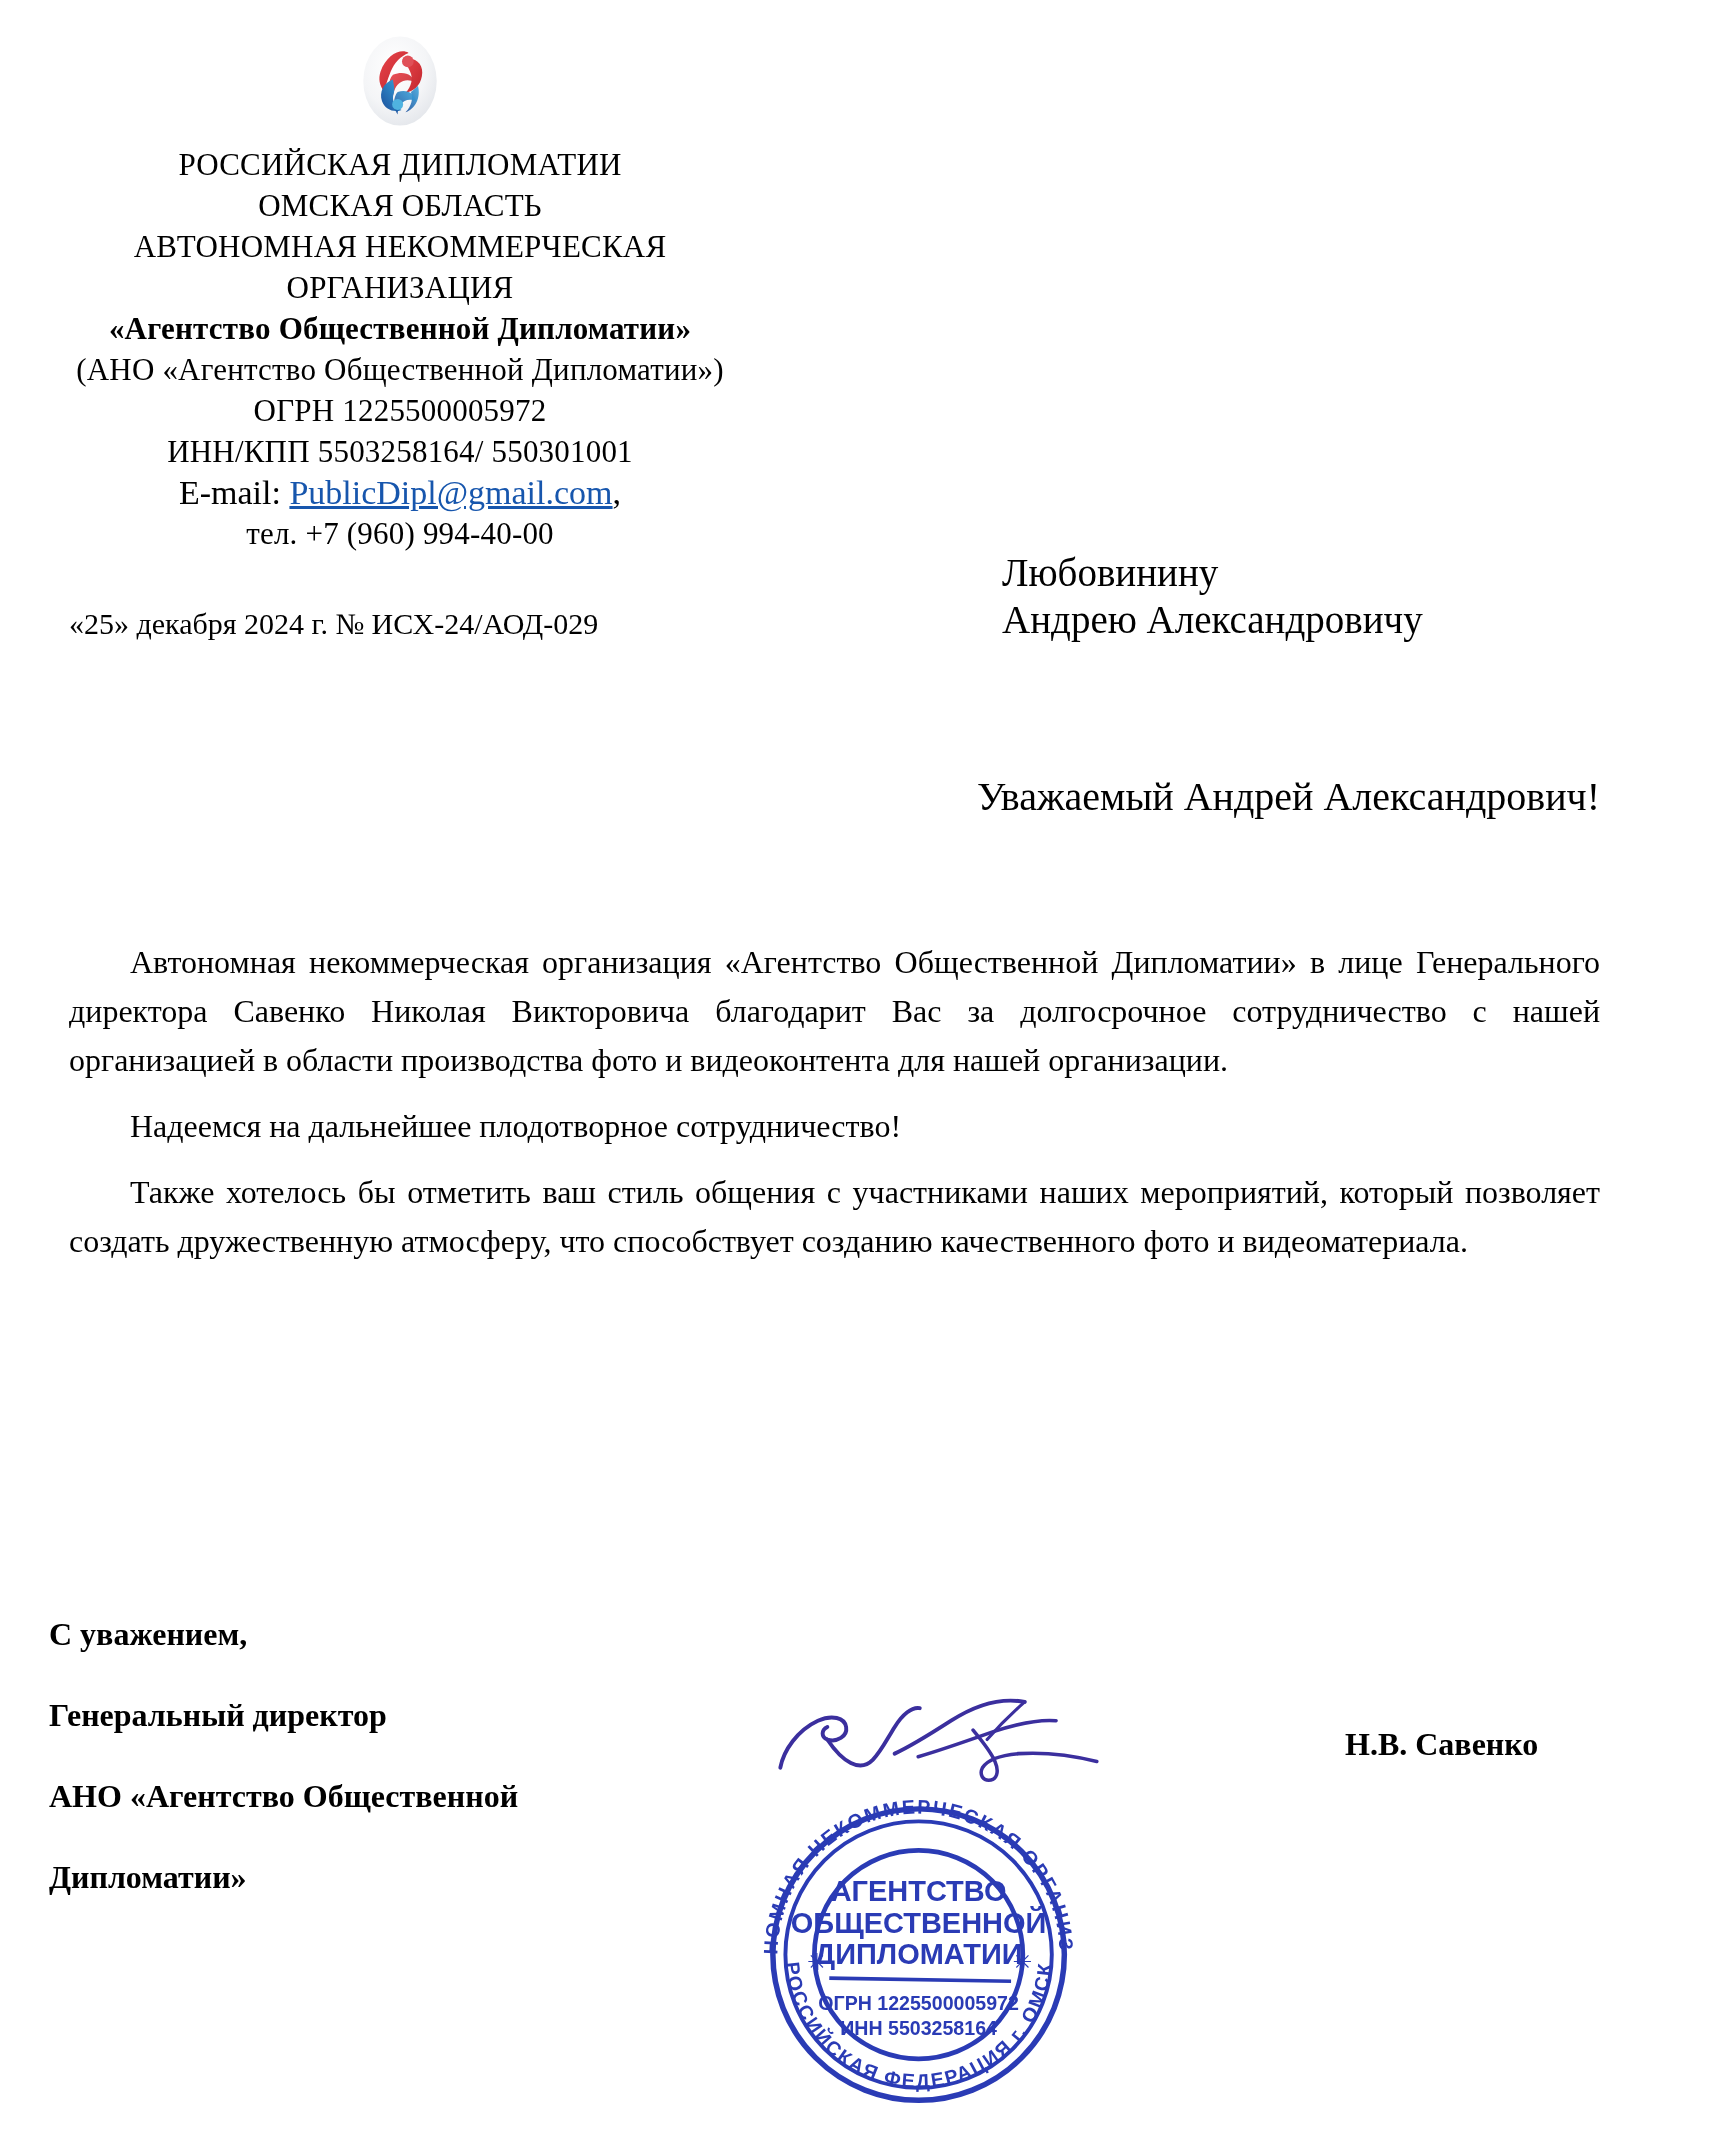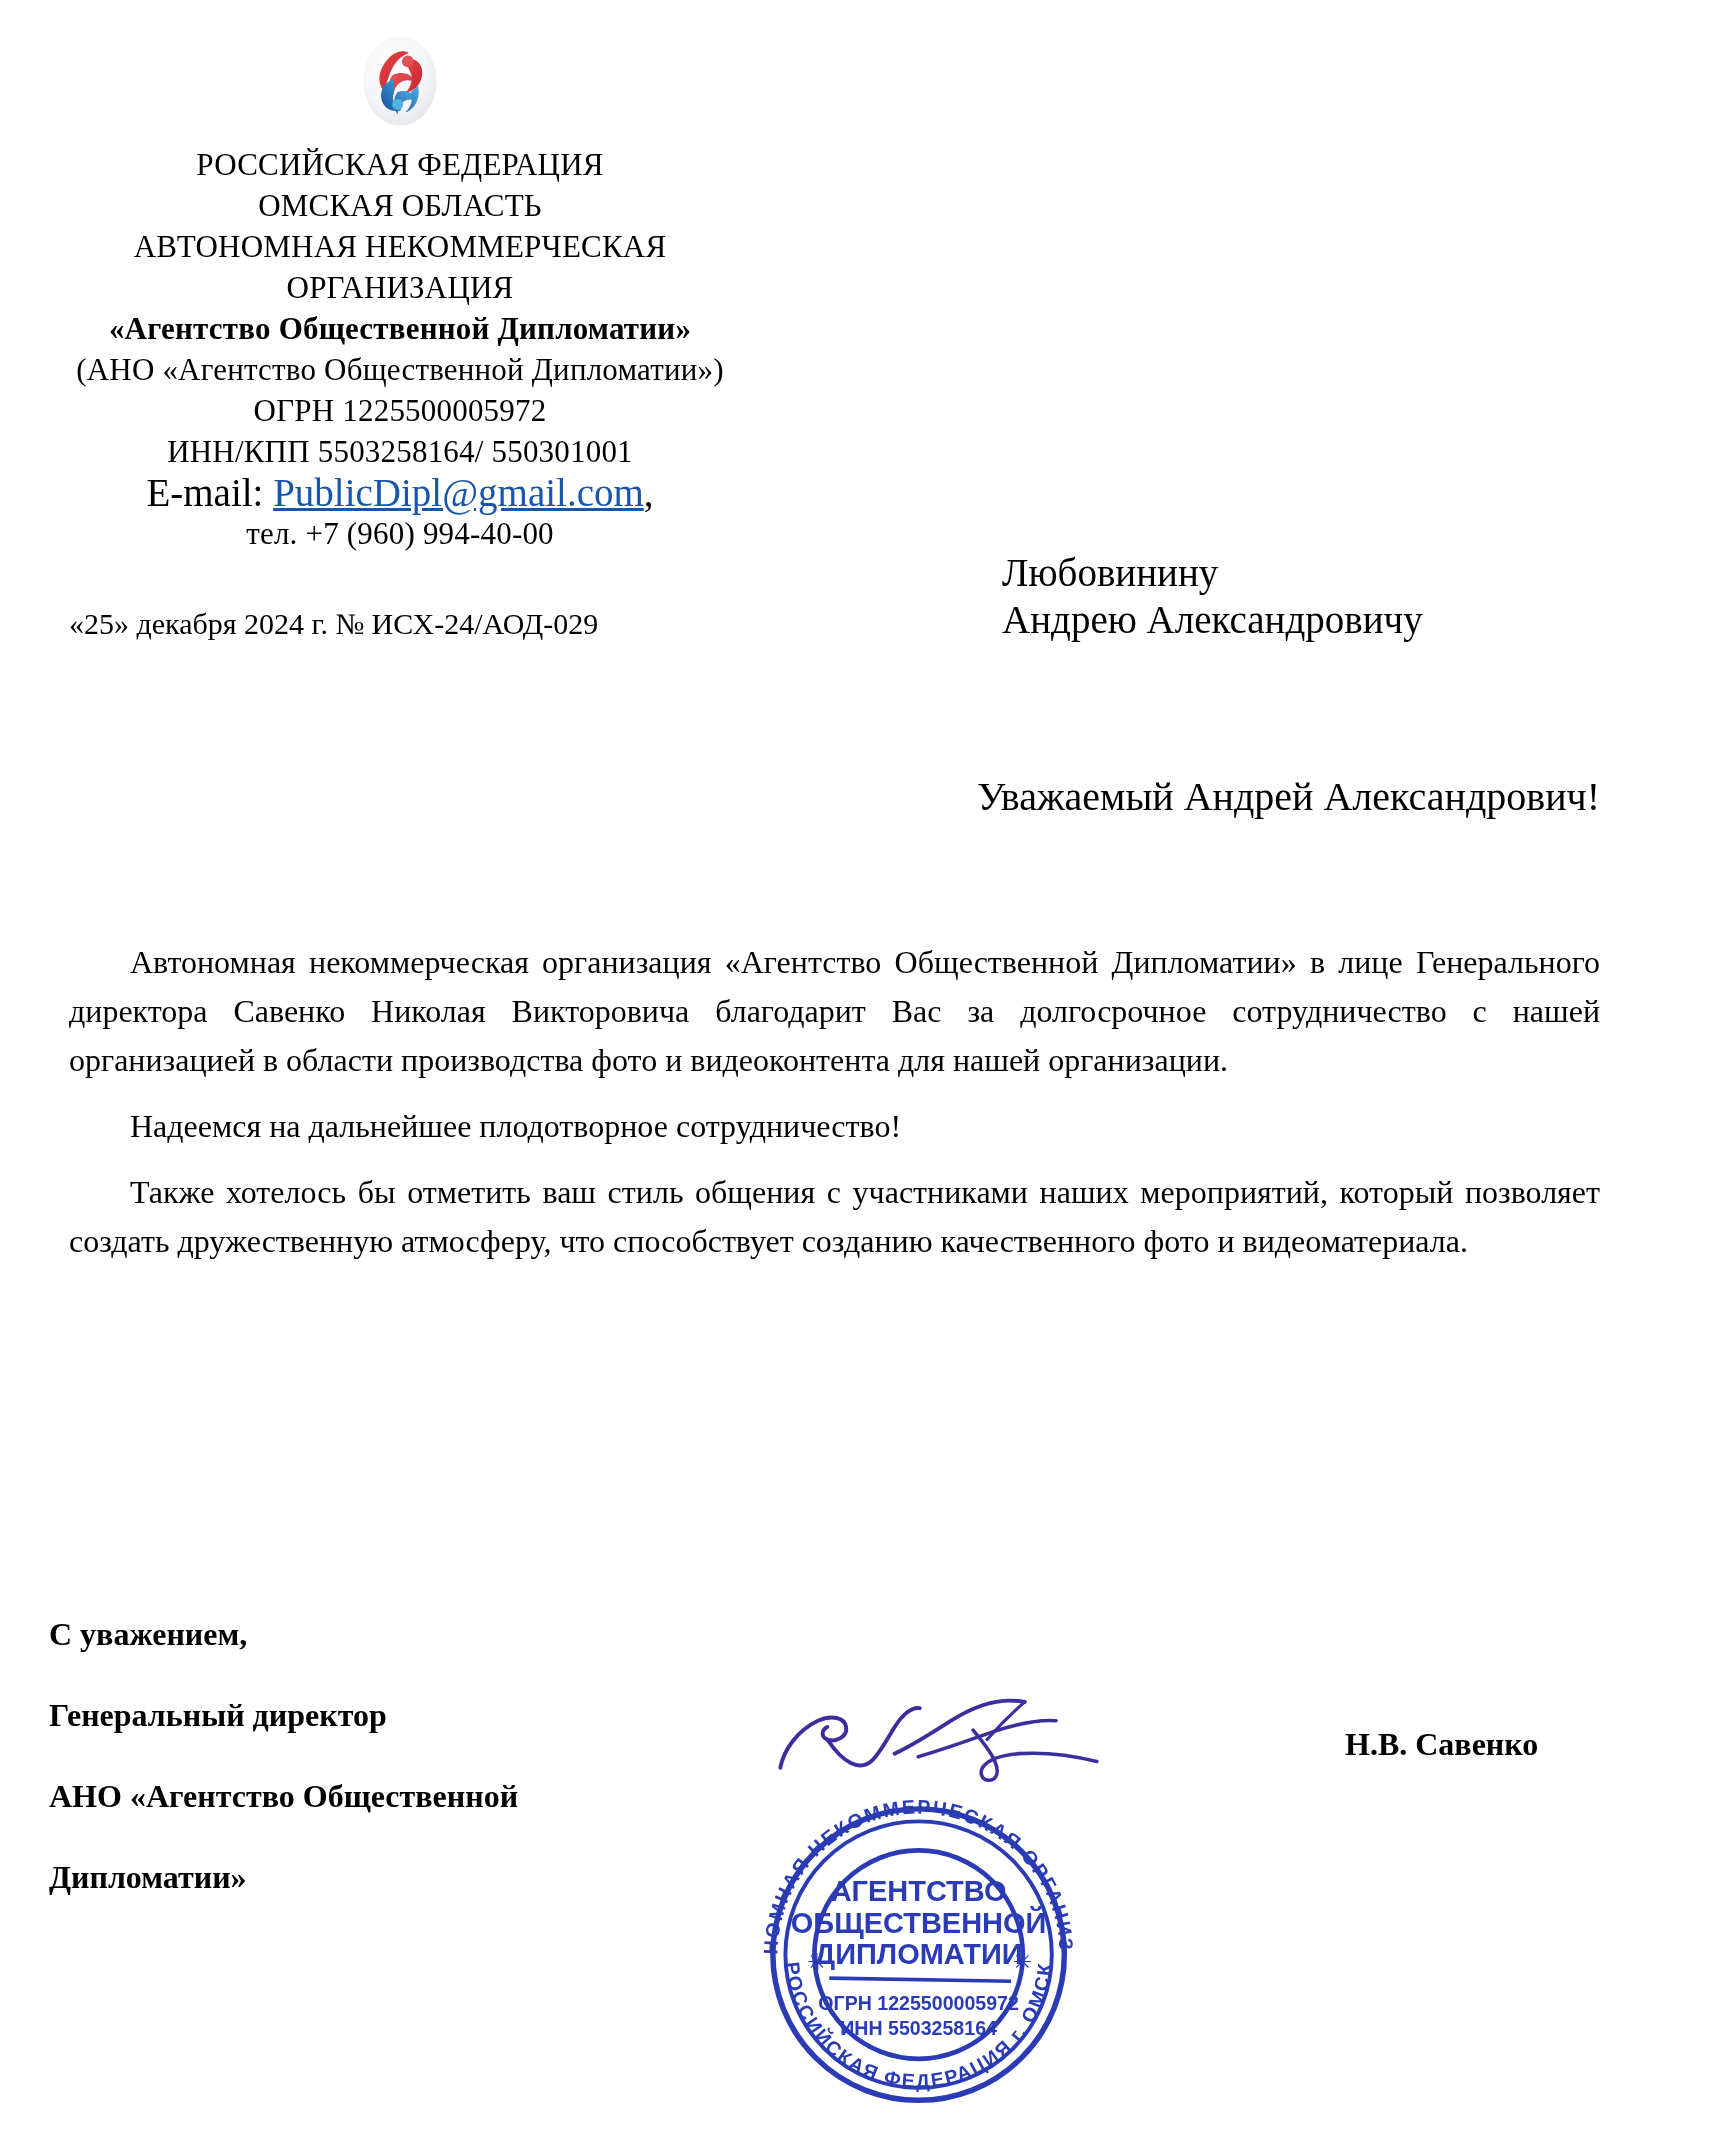--- a/index.html
+++ b/index.html
@@ -40,21 +40,21 @@
     font-size: 31px;
     line-height: 41px;
     letter-spacing: 0.2px;
     white-space: nowrap;
   }
   .lh-line.bold {
     font-weight: bold;
     font-size: 31px;
   }
   .email-line {
-    font-size: 39px;
+    font-size: 34px;
     line-height: 41px;
   }
   .email-link {
     color: #1756ad;
     text-decoration: underline;
     text-underline-offset: 2.4px;
   }
 
   
   .ref-line {
@@ -193,21 +193,21 @@
         <path d="M66 36 C82 32 92 44 89 58 C87 70 78 78 68 79 C76 71 78 60 74 52 C71 45 68 40 66 36 Z" fill="url(#redGrad)"></path>
         <path d="M52 56 C66 50 78 56 80 66 C74 62 66 62 60 67 C54 72 52 80 52 86 C46 78 45 63 52 56 Z" fill="url(#redGrad)" opacity="0.93"></path>
         <circle cx="71" cy="39" r="7.5" fill="#e05058"></circle>
         <path d="M52 62 C40 66 34 78 38 90 C42 101 54 105 63 101 C54 97 50 88 53 80 C55 73 52 66 52 62 Z" fill="url(#blueGrad)"></path>
         <path d="M84 70 C88 86 80 100 68 104 C76 96 78 86 75 78 C80 74 82 72 84 70 Z" fill="url(#blueGrad)" opacity="0.88"></path>
         <path d="M58 78 C70 74 80 80 82 90 C74 86 66 88 62 94 C59 98 58 103 58 107 C52 99 52 84 58 78 Z" fill="url(#blueGrad)" opacity="0.9"></path>
         <circle cx="58" cy="94" r="7" fill="#4fb3e0"></circle>
       </svg>
     </div>
 
-    <div class="lh-line">РОССИЙСКАЯ ФЕДЕРАЦИЯ</div>
+    <div class="lh-line">РОССИЙСКАЯ ДИПЛОМАТИИ</div>
     <div class="lh-line">ОМСКАЯ ОБЛАСТЬ</div>
     <div class="lh-line">АВТОНОМНАЯ НЕКОММЕРЧЕСКАЯ</div>
     <div class="lh-line">ОРГАНИЗАЦИЯ</div>
     <div class="lh-line bold">«Агентство Общественной Дипломатии»</div>
     <div class="lh-line">(АНО «Агентство Общественной Дипломатии»)</div>
     <div class="lh-line">ОГРН 1225500005972</div>
     <div class="lh-line">ИНН/КПП 5503258164/ 550301001</div>
     <div class="email-line"><span>E-mail: </span><a class="email-link" href="#">PublicDipl@gmail.com</a><span>,</span></div>
     <div class="lh-line">тел. +7 (960) 994-40-00</div>
   </div>

